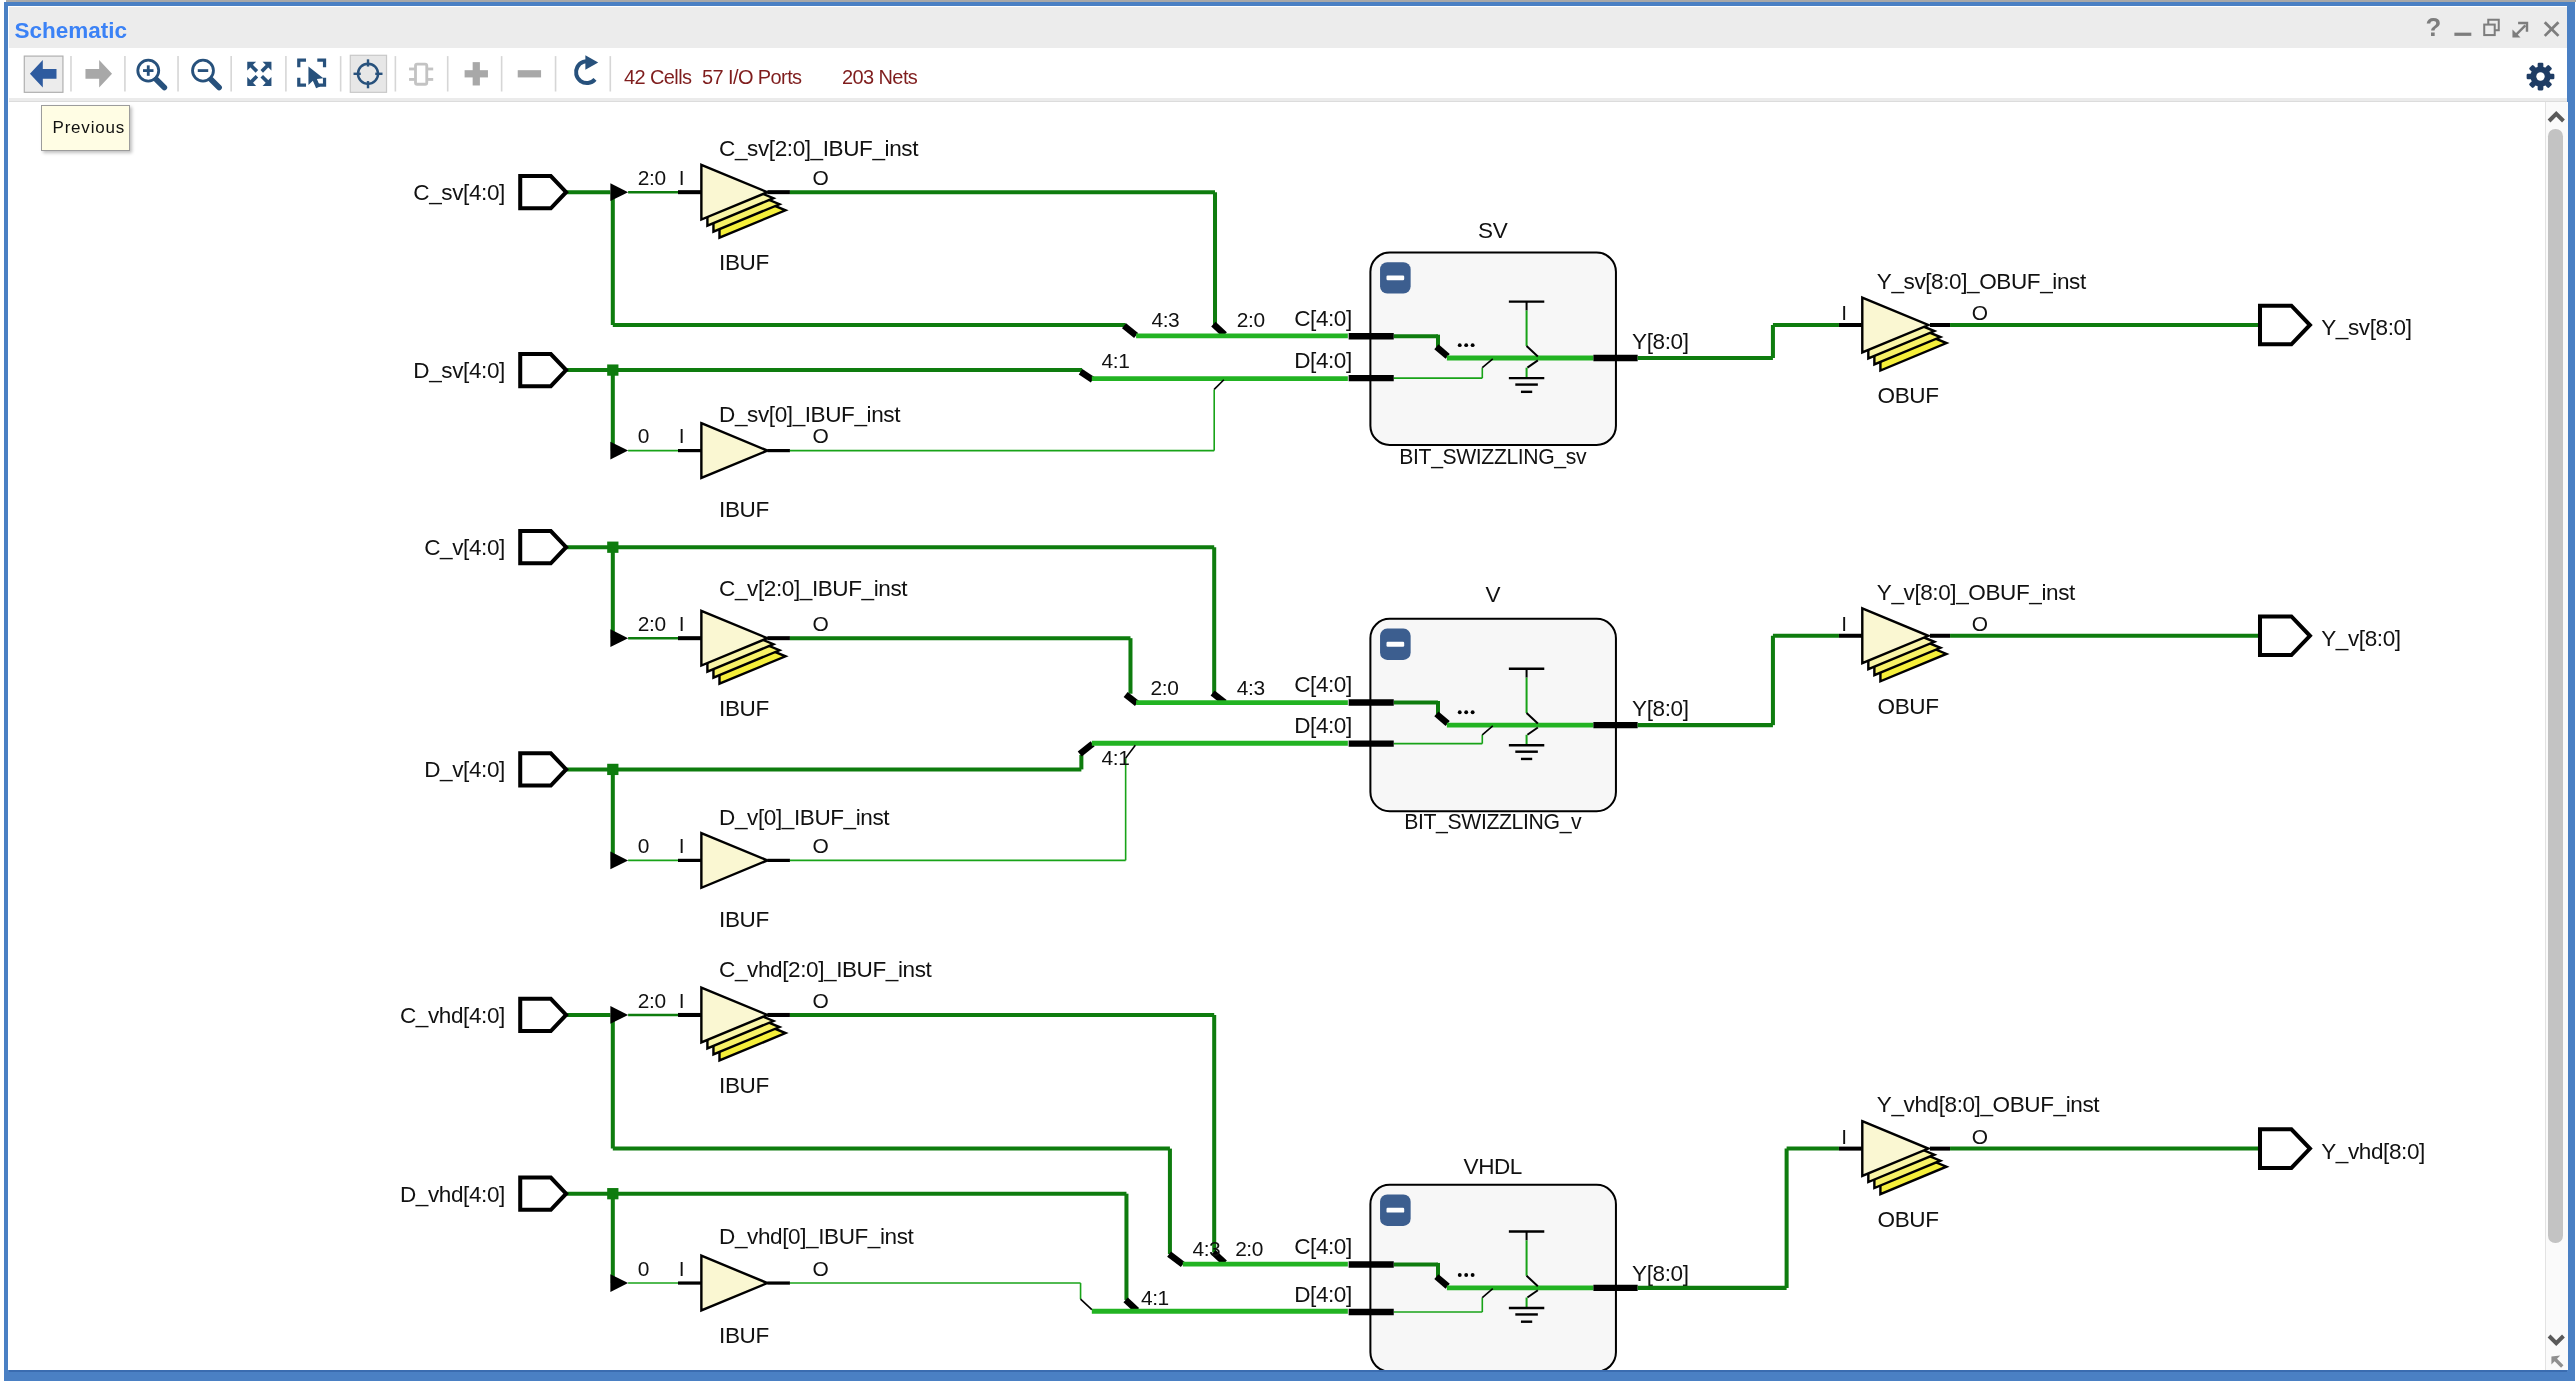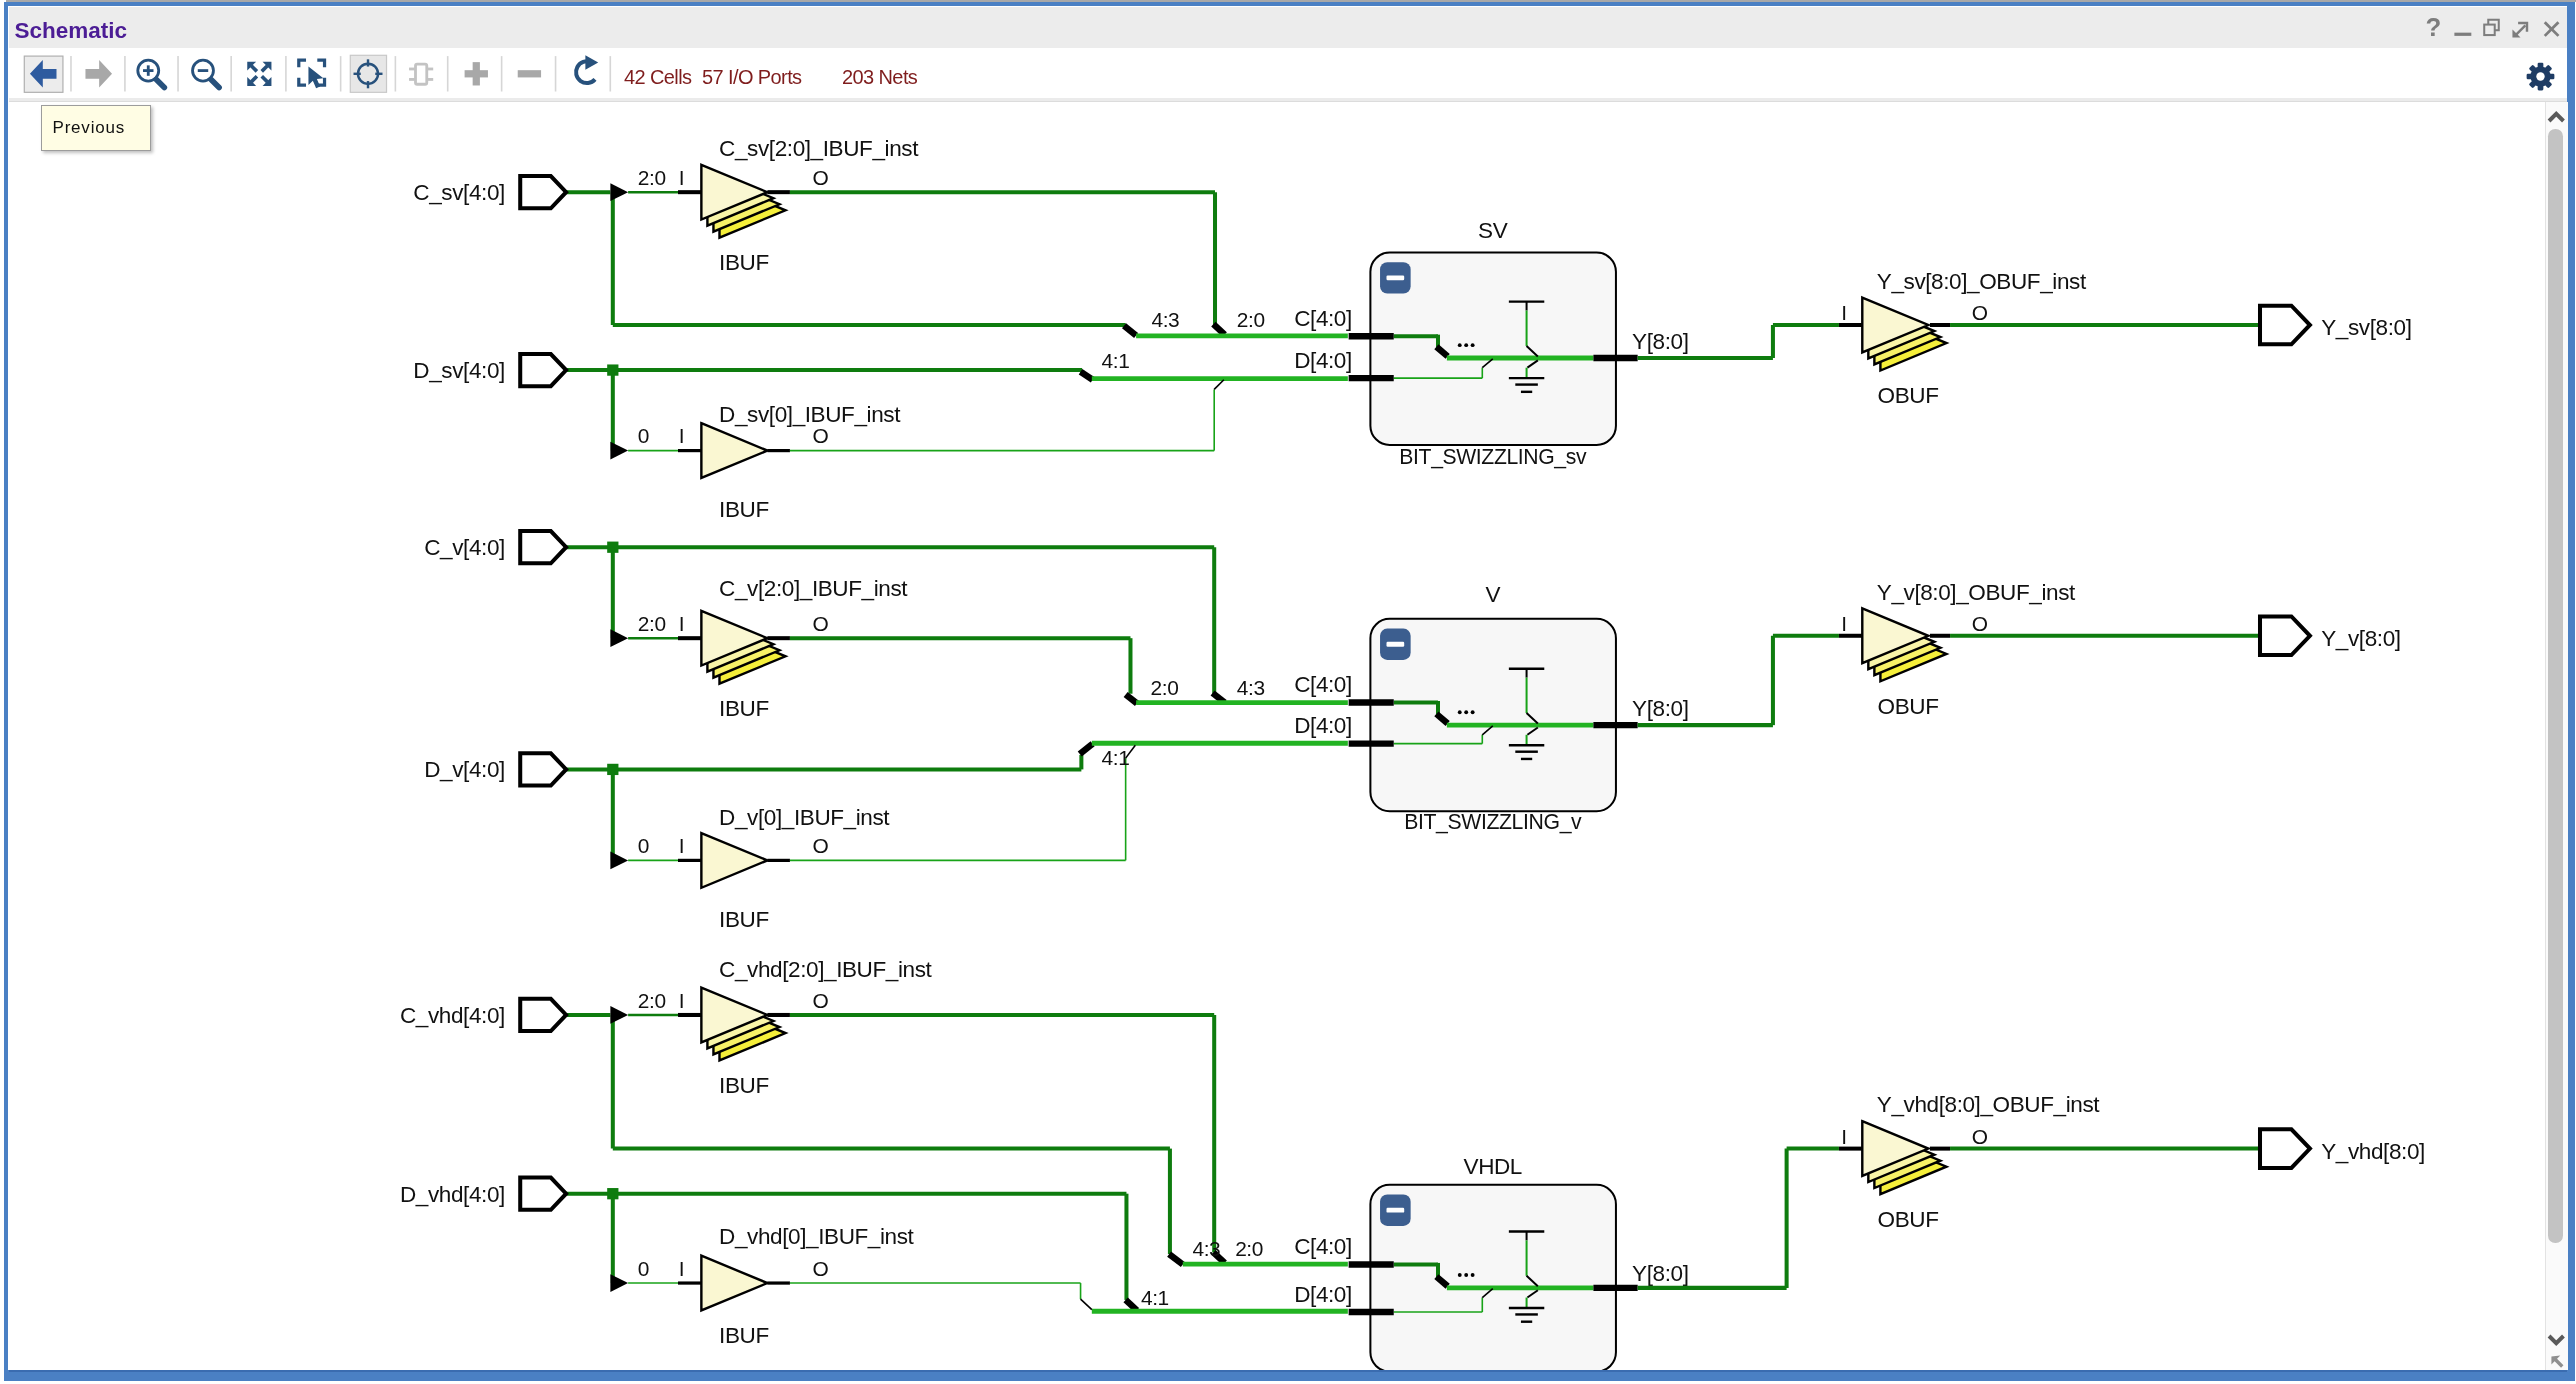--- a/index.html
+++ b/index.html
@@ -1,26 +1,26 @@
 <!DOCTYPE html>
 <html style="font-size:13px"><head><meta charset="utf-8">
 <style>
 * { margin:0; padding:0; box-sizing:border-box; }
 html,body { width:2576px; height:1385px; background:#ffffff; font-family:"Liberation Sans",sans-serif; }
 .abs { position:absolute; }
 #frame { left:4px; top:2.4px; width:2571px; height:1379px; background:#ffffff; border:4.8px solid #4a80c4; border-right-width:8.9px; border-bottom-width:11.3px; }
 #titlebar { left:8.9px; top:7.2px; width:2558px; height:41px; background:#ececec; }
-#title { left:14.5px; top:17.7px; font-size:22.5px; font-weight:bold; color:#4c1d95; }
+#title { left:14.5px; top:17.7px; font-size:22.5px; font-weight:bold; color:#3b82f6; }
 #toolbar { left:8.9px; top:48px; width:2558px; height:50px; background:#ffffff; }
 #tbsep { left:8.9px; top:98px; width:2558px; height:4px; background:#ebebeb; border-bottom:0.8px solid #dcdcdc; }
 .link { position:absolute; top:66px; font-size:20px; letter-spacing:-0.6px; color:#7f1d1d; }
 #canvas { left:8.9px; top:102px; width:2536px; height:1268px; background:#ffffff; overflow:hidden; }
 #vscroll { left:2545px; top:102px; width:22.5px; height:1268px; background:#fafafa; border-left:0.8px solid #e3e3e3; }
 #vthumb { left:2548px; top:129px; width:15.3px; height:1114px; background:#c3c3c3; border-radius:7.2px; }
-#tooltip { left:41px; top:105px; width:110px; height:46px; background:#fffde4; border:1.6px solid #9c9c9c; box-shadow:2.4px 2.4px 3.2px rgba(0,0,0,0.25); z-index:50; font-size:17px; letter-spacing:0.8px; color:#111; line-height:43px; padding-left:10.5px; }
+#tooltip { left:41px; top:105px; width:89px; height:46px; background:#fffde4; border:1.6px solid #9c9c9c; box-shadow:2.4px 2.4px 3.2px rgba(0,0,0,0.25); z-index:50; font-size:17px; letter-spacing:0.8px; color:#111; line-height:43px; padding-left:10.5px; }
 #topstrip { left:6.4px; top:0px; width:2570px; height:2.4px; background:#a8a8a8; }
 </style></head>
 <body>
 <div class="abs" id="topstrip"></div>
 <div class="abs" id="frame"></div>
 <div class="abs" id="titlebar"></div>
 <div class="abs" id="title">Schematic</div>
 <div class="abs" style="left:2335px; top:6.4px;"><svg width="242" height="42" viewBox="2900 8 300 52" xmlns="http://www.w3.org/2000/svg" font-family="&quot;Liberation Sans&quot;,sans-serif">
 <text x="3022" y="45" font-size="32" font-weight="bold" fill="#7d7d7d" text-anchor="middle">?</text>
 <line x1="3048" y1="43" x2="3069" y2="43" stroke="#7d7d7d" stroke-width="4"></line>

